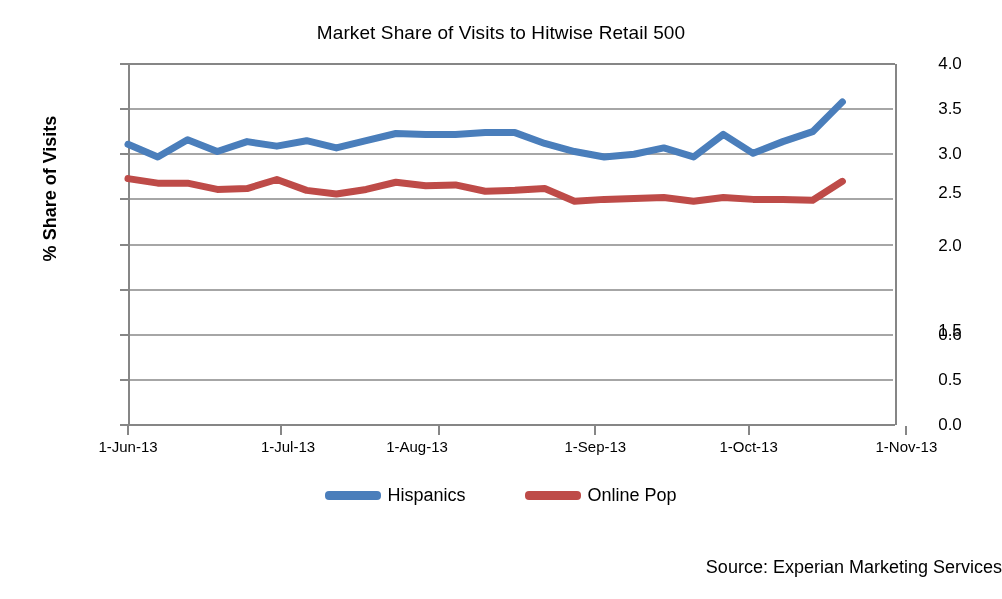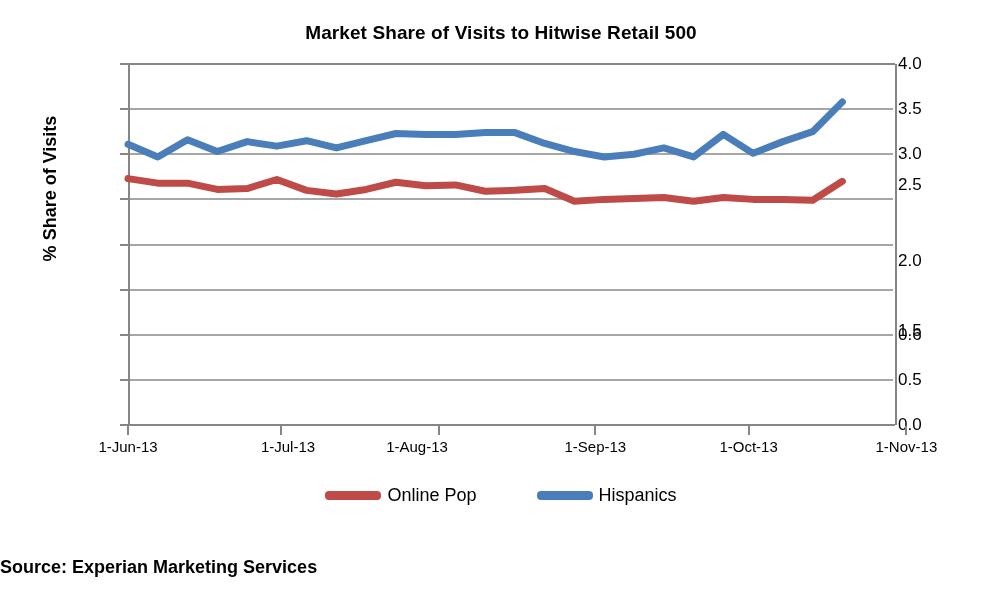--- a/index.html
+++ b/index.html
@@ -9,21 +9,21 @@
     font-family:"Liberation Sans", sans-serif;
     color:#000000;
     overflow:hidden;
     position:relative;
   }
   #chart-root{position:absolute;left:0;top:0;width:1002px;height:599px;}
 
   .chart-title{
     position:absolute;left:0;top:22px;width:1002px;
     text-align:center;
-    font-size:19px;font-weight:bold;
+    font-size:19px;font-weight:normal;
     letter-spacing:0.1px;
   }
 
   .y-axis-title{
     position:absolute;
     left:-60px;top:178px;
     width:220px;
     text-align:center;
     font-size:18px;font-weight:bold;
     transform:rotate(-90deg);
@@ -48,21 +48,21 @@
   .gridline{
     position:absolute;left:128px;width:765px;height:2px;background:#a6a6a6;
   }
 
   .ytick-mark{
     position:absolute;left:120px;width:9px;height:2px;background:#868686;
   }
   .ytick-label{
     position:absolute;
     right:0;width:104px;
-    text-align:left;
+    text-align:center;
     font-size:17px;
     line-height:17px;
   }
 
   .xtick-mark{
     position:absolute;top:426px;width:2px;height:9px;background:#868686;
   }
   .xtick-label{
     position:absolute;top:438px;
     width:160px;margin-left:-80px;
@@ -76,21 +76,21 @@
     position:absolute;top:486px;left:0;width:1002px;
     display:flex;justify-content:center;align-items:center;
     gap:60px;
   }
   .legend-item{display:flex;align-items:center;gap:6px;}
   .legend-swatch{width:56px;height:9px;border-radius:4px;display:block;}
   .legend-label{font-size:18px;line-height:18px;}
 
   .source-note{
     position:absolute;left:0;top:557px;width:1002px;
-    text-align:left;font-size:18px;font-weight:bold;
+    text-align:right;font-size:18px;font-weight:normal;
   }
 </style>
 </head>
 <body>
 
 <div id="chart-root">
 
   <div class="chart-title">Market Share of Visits to Hitwise Retail 500</div>
 
   <div class="y-axis-title">% Share of Visits</div>
@@ -107,23 +107,23 @@
   <div id="yticks-layer">
       <div class="ytick-mark" style="top: 424px;"></div>
       <div class="ytick-label" style="top: 416px;">0.0</div>
       <div class="ytick-mark" style="top: 378.875px;"></div>
       <div class="ytick-label" style="top: 370.875px;">0.5</div>
       <div class="ytick-mark" style="top: 333.75px;"></div>
       <div class="ytick-label" style="top: 325.75px;">0.6</div>
       <div class="ytick-mark" style="top: 288.625px;"></div>
       <div class="ytick-label" style="top: 291px; margin-top: 31px;">1.5</div>
       <div class="ytick-mark" style="top: 243.5px;"></div>
-      <div class="ytick-label" style="top: 252px;">2.0</div>
+      <div class="ytick-label" style="top: 237px;">2.0</div>
       <div class="ytick-mark" style="top: 198.375px;"></div>
-      <div class="ytick-label" style="top: 176px; padding-left: 34px;">2.5</div>
+      <div class="ytick-label" style="top: 184px; padding-left: 34px;">2.5</div>
       <div class="ytick-mark" style="top: 153.25px;"></div>
       <div class="ytick-label" style="top: 145.25px;">3.0</div>
       <div class="ytick-mark" style="top: 108.125px;"></div>
       <div class="ytick-label" style="top: 100.125px;">3.5</div>
       <div class="ytick-mark" style="top: 63px;"></div>
       <div class="ytick-label" style="top: 55px;">4.0</div>
     </div>
   <div id="xticks-layer">
       <div class="xtick-mark" style="left: 127px;"></div>
       <div class="xtick-label" style="left: 128px;">1-Jun-13</div>
@@ -143,24 +143,24 @@
   <div class="plot-bottom-edge"></div>
   <div class="plot-frame"></div>
 
   <svg id="series-svg" viewBox="0 0 1002 599">
       <polyline points="128.00,144.32 157.77,156.96 187.53,139.81 217.30,151.54 247.07,141.62 276.83,146.13 306.60,140.71 336.37,147.93 366.13,140.71 395.90,133.49 425.67,134.39 455.43,134.39 485.20,132.59 514.96,132.59 544.73,143.42 574.50,151.54 604.26,156.96 634.03,154.25 663.80,147.93 693.56,156.96 723.33,134.39 753.10,153.35 782.86,141.62 812.63,131.69 842.40,101.90" fill="none" stroke="#4A7EBB" stroke-width="7" stroke-linejoin="round" stroke-linecap="round"></polyline>
       <polyline points="128.00,178.62 157.77,183.13 187.53,183.13 217.30,189.45 247.07,188.54 276.83,179.52 306.60,190.35 336.37,193.96 366.13,189.45 395.90,182.23 425.67,185.84 455.43,184.93 485.20,191.25 514.96,190.35 544.73,188.54 574.50,201.18 604.26,199.38 634.03,198.47 663.80,197.57 693.56,201.18 723.33,197.57 753.10,199.38 782.86,199.38 812.63,200.28 842.40,181.32" fill="none" stroke="#BE4B48" stroke-width="7" stroke-linejoin="round" stroke-linecap="round"></polyline>
     </svg>
 
   <div class="legend" id="legend">
       <div class="legend-item">
+        <span class="legend-swatch" style="background: rgb(74, 126, 187);"></span>
+        <span class="legend-label">Hispanics</span>
+      </div>
+      <div class="legend-item">
         <span class="legend-swatch" style="background: rgb(190, 75, 72);"></span>
         <span class="legend-label">Online Pop</span>
-      </div>
-      <div class="legend-item">
-        <span class="legend-swatch" style="background: rgb(74, 126, 187);"></span>
-        <span class="legend-label">Hispanics</span>
       </div>
     </div>
 
   <div class="source-note">Source: Experian Marketing Services</div>
 
 </div>
 
 </body></html>

